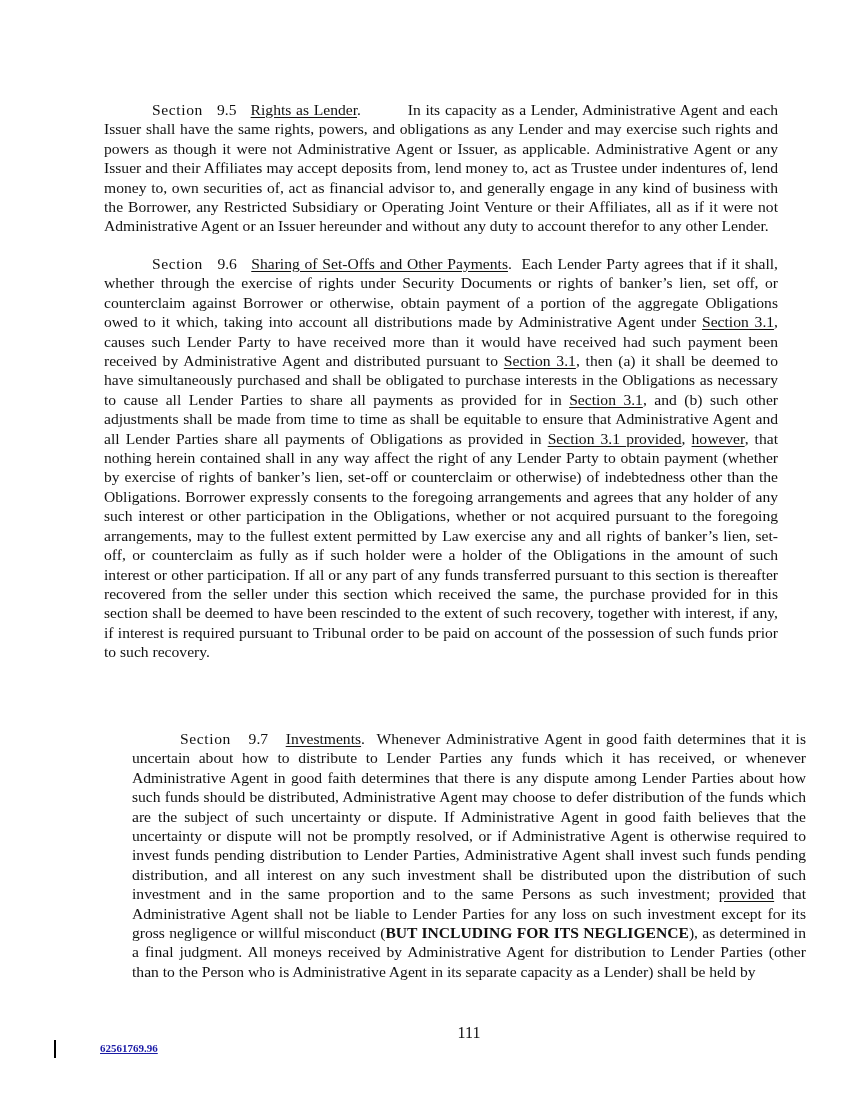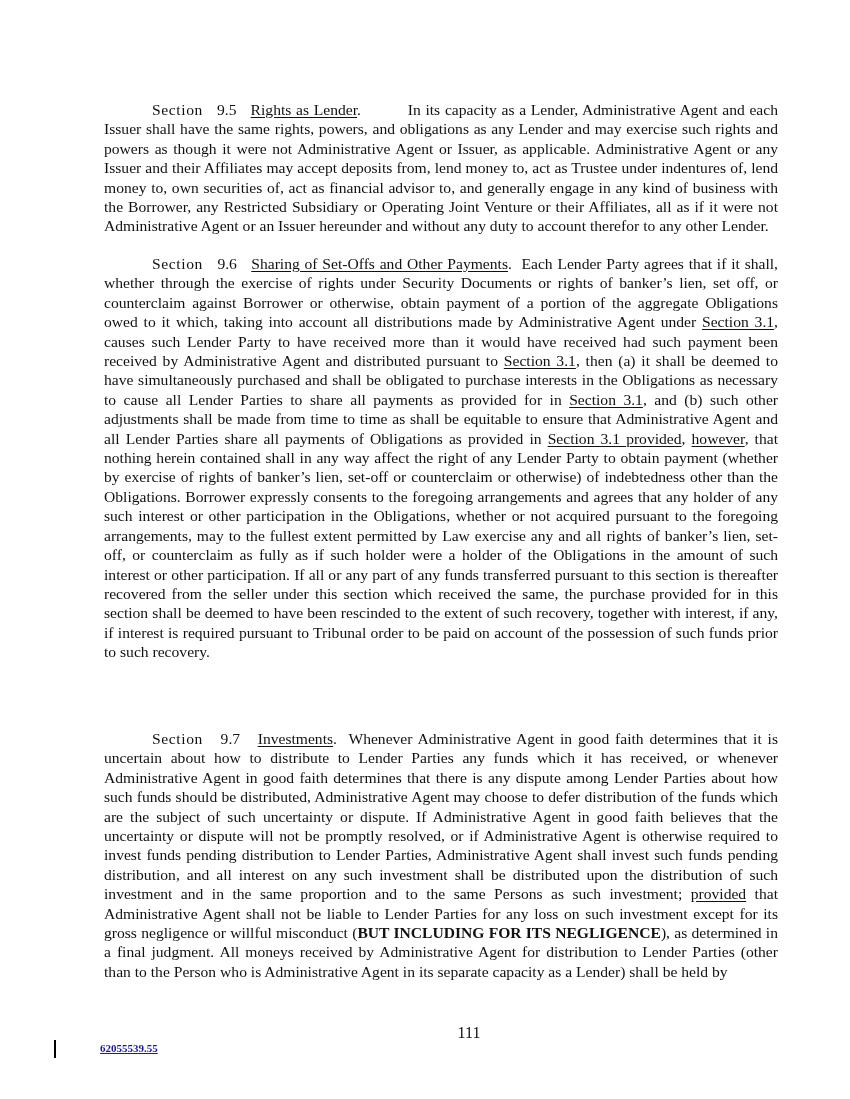--- a/index.html
+++ b/index.html
@@ -12,21 +12,21 @@
     position: absolute; left: 104px; width: 674px;
     font-size: 15.6px; line-height: 19.4px; text-align: justify;
     margin: 0;
   }
   .para .indent { display: inline-block; width: 48px; }
   .sec-label { letter-spacing: 0.6px; }
   .u { text-decoration: underline; text-underline-offset: 2px; }
   .b { font-weight: bold; }
   #p1 { top: 100px; }
   #p2 { top: 254px; }
-  #p3 { top: 729px; }
+  #p3 { top: 729px; margin-left: 28px; }
   .page-number {
     position: absolute; top: 1024px; left: 0; width: 850px; text-align: center;
     font-size: 16px;
     margin-left: 44px;
   }
   .doc-id {
     position: absolute; top: 1042px; left: 100px;
     font-size: 11px; font-weight: bold; color: #1a1aa6;
     text-decoration: underline;
   }
@@ -40,14 +40,14 @@
 <div class="page">
 
   <p class="para" id="p1"><span class="indent"></span><span class="sec-label">Section</span>&nbsp;&nbsp;&nbsp;<span>9.5</span>&nbsp;&nbsp;&nbsp;<span class="u">Rights as Lender</span>.&nbsp;&nbsp;&nbsp;&nbsp;&nbsp;&nbsp;&nbsp;&nbsp;&nbsp;&nbsp;<span>In its capacity as a Lender, Administrative Agent and each Issuer shall have the same rights, powers, and obligations as any Lender and may exercise such rights and powers as though it were not Administrative Agent or Issuer, as applicable. Administrative Agent or any Issuer and their Affiliates may accept deposits from, lend money to, act as Trustee under indentures of, lend money to, own securities of, act as financial advisor to, and generally engage in any kind of business with the Borrower, any Restricted Subsidiary or Operating Joint Venture or their Affiliates, all as if it were not Administrative Agent or an Issuer hereunder and without any duty to account therefor to any other Lender.</span></p>
 
   <p class="para" id="p2"><span class="indent"></span><span class="sec-label">Section</span>&nbsp;&nbsp;&nbsp;<span>9.6</span>&nbsp;&nbsp;&nbsp;<span class="u">Sharing of Set-Offs and Other Payments</span>.&nbsp; <span>Each Lender Party agrees that if it shall, whether through the exercise of rights under Security Documents or rights of banker’s lien, set off, or counterclaim against Borrower or otherwise, obtain payment of a portion of the aggregate Obligations owed to it which, taking into account all distributions made by Administrative Agent under </span><span class="u">Section 3.1</span><span>, causes such Lender Party to have received more than it would have received had such payment been received by Administrative Agent and distributed pursuant to </span><span class="u">Section 3.1</span><span>, then (a) it shall be deemed to have simultaneously purchased and shall be obligated to purchase interests in the Obligations as necessary to cause all Lender Parties to share all payments as provided for in </span><span class="u">Section 3.1</span><span>, and (b) such other adjustments shall be made from time to time as shall be equitable to ensure that Administrative Agent and all Lender Parties share all payments of Obligations as provided in </span><span class="u">Section 3.1 provided</span><span>, </span><span class="u">however</span><span>, that nothing herein contained shall in any way affect the right of any Lender Party to obtain payment (whether by exercise of rights of banker’s lien, set-off or counterclaim or otherwise) of indebtedness other than the Obligations. Borrower expressly consents to the foregoing arrangements and agrees that any holder of any such interest or other participation in the Obligations, whether or not acquired pursuant to the foregoing arrangements, may to the fullest extent permitted by Law exercise any and all rights of banker’s lien, set-off, or counterclaim as fully as if such holder were a holder of the Obligations in the amount of such interest or other participation. If all or any part of any funds transferred pursuant to this section is thereafter recovered from the seller under this section which received the same, the purchase provided for in this section shall be deemed to have been rescinded to the extent of such recovery, together with interest, if any, if interest is required pursuant to Tribunal order to be paid on account of the possession of such funds prior to such recovery.</span></p>
 
   <p class="para" id="p3"><span class="indent"></span><span class="sec-label">Section</span>&nbsp;&nbsp;&nbsp;<span>9.7</span>&nbsp;&nbsp;&nbsp;<span class="u">Investments</span>.&nbsp; <span>Whenever Administrative Agent in good faith determines that it is uncertain about how to distribute to Lender Parties any funds which it has received, or whenever Administrative Agent in good faith determines that there is any dispute among Lender Parties about how such funds should be distributed, Administrative Agent may choose to defer distribution of the funds which are the subject of such uncertainty or dispute. If Administrative Agent in good faith believes that the uncertainty or dispute will not be promptly resolved, or if Administrative Agent is otherwise required to invest funds pending distribution to Lender Parties, Administrative Agent shall invest such funds pending distribution, and all interest on any such investment shall be distributed upon the distribution of such investment and in the same proportion and to the same Persons as such investment; </span><span class="u">provided</span><span> that Administrative Agent shall not be liable to Lender Parties for any loss on such investment except for its gross negligence or willful misconduct (</span><span class="b">BUT INCLUDING FOR ITS NEGLIGENCE</span><span>), as determined in a final judgment. All moneys received by Administrative Agent for distribution to Lender Parties (other than to the Person who is Administrative Agent in its separate capacity as a Lender) shall be held by</span></p>
 
   <div class="page-number">111</div>
   <div class="change-bar"></div>
-  <div class="doc-id">62055539.55</div>
+  <div class="doc-id">62561769.96</div>
 </div>
 
 </body></html>

